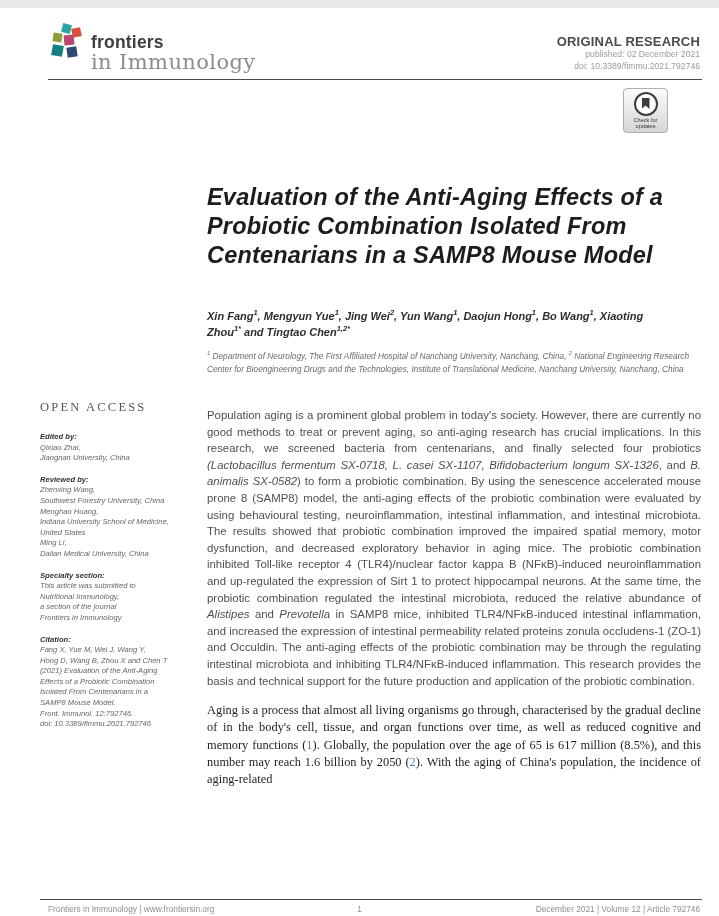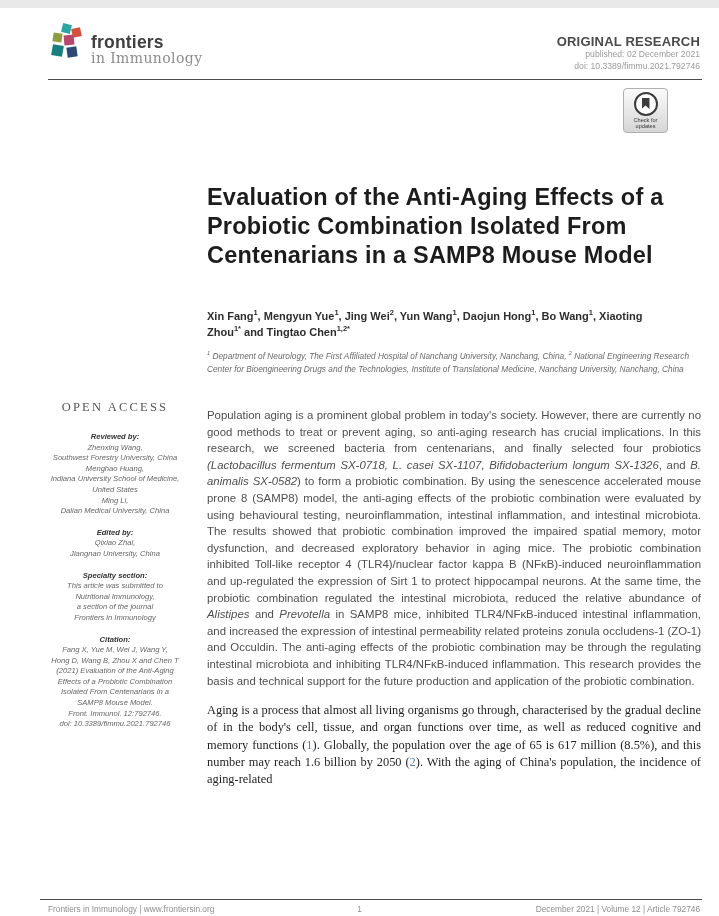--- a/index.html
+++ b/index.html
@@ -9,47 +9,47 @@
   
   .logo-mark{position:absolute;left:52px;top:16px;width:36px;height:42px;}
   .cube{position:absolute;display:block;}
   .c0{left:10px;top:0;width:9px;height:9px;transform:rotate(14deg);}
   .c1{left:20px;top:4px;width:9px;height:9px;transform:rotate(-12deg);}
   .c2{left:1px;top:9px;width:9px;height:9px;transform:rotate(8deg);}
   .c3{left:12px;top:11px;width:10px;height:10px;transform:rotate(-6deg);}
   .c4{left:0;top:21px;width:11px;height:11px;transform:rotate(10deg);}
   .c5{left:15px;top:23px;width:10px;height:10px;transform:rotate(-8deg);}
   .logo-brand{position:absolute;left:91px;top:24px;font-size:17.5px;font-weight:bold;color:#3f3f3f;letter-spacing:0.2px;}
-  .logo-journal{position:absolute;left:91px;top:42px;font-family:"DejaVu Serif",serif;font-size:14px;color:#8c8c8c;letter-spacing:0.4px;}
+  .logo-journal{position:absolute;left:91px;top:42px;font-family:"DejaVu Serif",serif;font-size:21px;color:#8c8c8c;letter-spacing:0.4px;}
   .header-meta{position:absolute;right:19px;top:26px;text-align:right;}
   .article-type{font-size:13px;font-weight:bold;color:#4a4a4a;letter-spacing:0.2px;}
   .pub-line,.doi-line{font-size:8.6px;color:#9a9a9a;line-height:11.5px;}
   .header-rule{position:absolute;left:48px;top:71px;width:654px;height:1px;background:#4a4a4a;}
 
   
   .badge{position:absolute;left:623px;top:80px;width:45px;height:45px;border:1px solid #b0b0b0;
          border-radius:4px;background:linear-gradient(#fbfbfb,#d6d6d6);box-sizing:border-box;text-align:center;}
   .badge-circle{width:20px;height:20px;border:2px solid #3c3c3c;border-radius:50%;background:#fff;margin:3px auto 1px;position:relative;}
   .badge-bookmark{position:absolute;left:6px;top:4px;width:8px;height:11px;background:#3c3c3c;
                   clip-path:polygon(0 0,100% 0,100% 100%,50% 68%,0 100%);}
   .badge-text{font-size:5.6px;line-height:6.4px;color:#333;}
 
   
   .title{position:absolute;left:207px;top:175px;width:474px;font-size:23.5px;line-height:29px;
-         font-weight:bold;color:#1c1c1c;letter-spacing:0.2px;}
+         font-weight:bold;color:#1c1c1c;letter-spacing:0.2px;font-style:italic;}
   .authors{position:absolute;left:207px;top:301px;width:445px;font-size:11px;font-weight:bold;
-           color:#2e2e2e;line-height:15.5px;}
+           font-style:italic;color:#2e2e2e;line-height:15.5px;}
   .affiliations{position:absolute;left:207px;top:342px;width:493px;font-size:8.3px;font-style:italic;
                 color:#6b6b6b;line-height:12.5px;}
   .sup{font-size:68%;vertical-align:super;line-height:0;}
   .it{font-style:italic;}
   .ref{color:#5b7fa6;}
 
   
-  .sidebar{position:absolute;left:40px;top:392px;width:150px;text-align:center;}
+  .sidebar{position:absolute;left:40px;top:392px;width:150px;text-align:left;}
   .open-access{font-family:"Liberation Serif",serif;font-size:12.5px;letter-spacing:2.2px;color:#555;margin-bottom:17px;}
   .sb-block{margin-bottom:11px;font-size:7.6px;line-height:10.6px;font-style:italic;color:#666;}
   .sb-label{font-weight:bold;color:#333;}
   .sb-pair .k{font-weight:bold;color:#333;}
 
   
   .main{position:absolute;left:207px;top:399px;width:494px;}
   .abstract{margin:0;font-size:11.4px;line-height:16.6px;text-align:justify;color:#4f4f4f;}
   .keywords{margin:17px 0 0 0;font-size:9.3px;font-weight:bold;color:#3a3a3a;}
   .intro-heading{margin:28px 0 0 0;font-size:13.5px;font-weight:bold;color:#262626;letter-spacing:0.2px;}
@@ -95,33 +95,33 @@
   </div>
 
   <h1 class="title" style="margin:0;">Evaluation of the Anti-Aging Effects of a Probiotic Combination Isolated From Centenarians in a SAMP8 Mouse Model</h1>
   <div class="authors"><span>Xin Fang</span><span class="sup">1</span><span>, Mengyun Yue</span><span class="sup">1</span><span>, Jing Wei</span><span class="sup">2</span><span>, Yun Wang</span><span class="sup">1</span><span>, Daojun Hong</span><span class="sup">1</span><span>, Bo Wang</span><span class="sup">1</span><span>, Xiaoting Zhou</span><span class="sup">1*</span><span> and Tingtao Chen</span><span class="sup">1,2*</span></div>
   <div class="affiliations"><span class="sup">1</span><span> Department of Neurology, The First Affiliated Hospital of Nanchang University, Nanchang, China, </span><span class="sup">2</span><span> National Engineering Research Center for Bioengineering Drugs and the Technologies, Institute of Translational Medicine, Nanchang University, Nanchang, China</span></div>
 
   <aside class="sidebar">
     <div class="open-access">OPEN ACCESS</div>
     <div>
         <div class="sb-block">
+          <div class="sb-label">Edited by:</div>
+          <div class="sb-line">Qixiao Zhai,</div>
+          <div class="sb-line">Jiangnan University, China</div>
+        </div>
+        <div class="sb-block">
           <div class="sb-label">Reviewed by:</div>
           <div class="sb-line">Zhenxing Wang,</div>
           <div class="sb-line">Southwest Forestry University, China</div>
           <div class="sb-line">Menghao Huang,</div>
           <div class="sb-line">Indiana University School of Medicine,</div>
           <div class="sb-line">United States</div>
           <div class="sb-line">Ming Li,</div>
           <div class="sb-line">Dalian Medical University, China</div>
-        </div>
-        <div class="sb-block">
-          <div class="sb-label">Edited by:</div>
-          <div class="sb-line">Qixiao Zhai,</div>
-          <div class="sb-line">Jiangnan University, China</div>
         </div>
         <div class="sb-block">
           <div class="sb-label">Specialty section:</div>
           <div class="sb-line">This article was submitted to</div>
           <div class="sb-line">Nutritional Immunology,</div>
           <div class="sb-line">a section of the journal</div>
           <div class="sb-line">Frontiers in Immunology</div>
         </div>
         <div class="sb-block">
           <div class="sb-label">Citation:</div>

